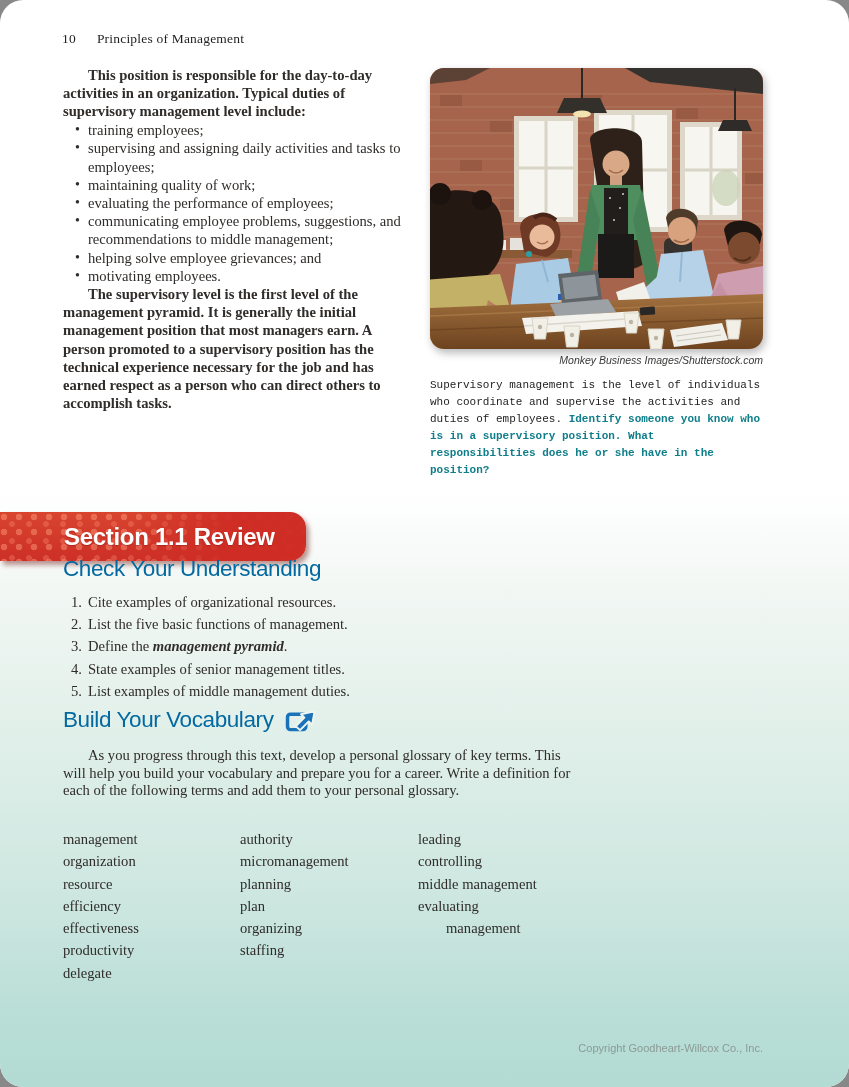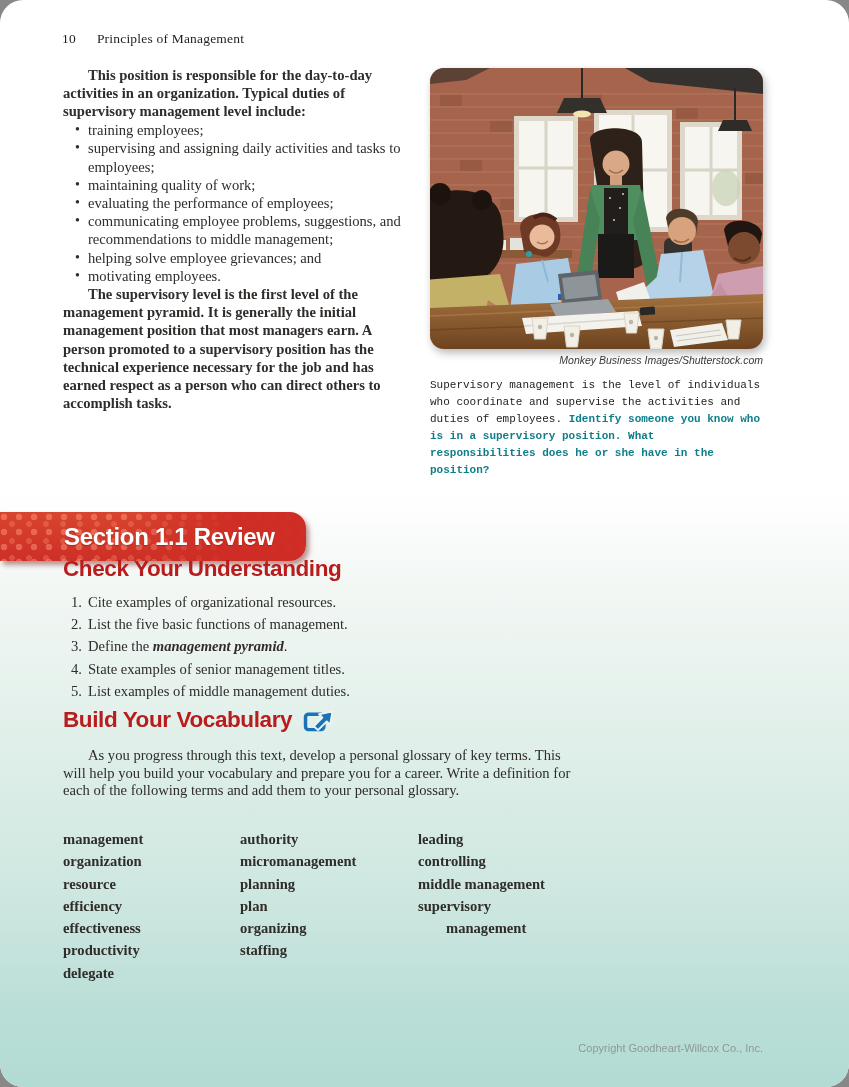--- a/index.html
+++ b/index.html
@@ -64,22 +64,22 @@
   }
   .section-banner .banner-title {
     display:block; padding-left:64px; line-height:49px;
     font-family:"Liberation Sans", sans-serif; font-weight:bold;
     font-size:24px; letter-spacing:-0.3px; color:#ffffff;
     text-shadow:0 1px 1px rgba(120,20,10,0.4);
   }
   
   .review-heading {
     position:absolute; left:63px;
-    font-family:"Liberation Sans", sans-serif; font-weight:bold;
-    font-size:22.5px; letter-spacing:-0.4px; color:#b91c1c;
+    font-family:"Liberation Sans", sans-serif; font-weight:normal;
+    font-size:22.5px; letter-spacing:-0.4px; color:#0369a1;
     display:flex; align-items:center; gap:11px;
   }
   .check-heading { top:556px; }
   .vocab-heading { top:706px; }
   .vocab-icon svg { display:block; }
   
   .questions { position:absolute; left:63px; top:593px; width:430px; }
   .q-row { display:flex; margin-bottom:4.2px; font-size:14.6px; line-height:18px; }
   .q-num { width:25px; min-width:25px; text-align:right; padding-right:6px; }
   .q-text em { font-style:italic;font-weight:bold; }
@@ -88,21 +88,21 @@
     position:absolute; left:63px; top:747px; width:524px;
     font-size:14.6px; line-height:17.6px; text-indent:25px;
   }
   .vocab-cols {
     position:absolute; left:63px; top:828px; width:620px;
     display:grid; grid-template-columns:177px 178px 220px;
   }
   .vocab-col { list-style:none; }
   .vocab-col li {
     font-size:14.6px; line-height:22.3px;
-    padding-left:28px; text-indent:-28px;font-weight:bold; 
+    padding-left:28px; text-indent:-28px; 
   }
   
   .page-footer {
     position:absolute; top:1042px; right:86px;
     font-family:"Liberation Sans", sans-serif; font-size:11px; color:#8d9a96;
   }
 </style>
 </head>
 <body>
 
@@ -335,19 +335,19 @@
       <li>micromanagement</li>
       <li>planning</li>
       <li>plan</li>
       <li>organizing</li>
       <li>staffing</li>
     </ul>
     <ul class="vocab-col">
       <li>leading</li>
       <li>controlling</li>
       <li>middle management</li>
-      <li style="width:120px">supervisory management</li>
+      <li style="width:120px">evaluating management</li>
     </ul>
   </div>
 
   <div class="page-footer">Copyright Goodheart-Willcox Co., Inc.</div>
 
 </div>
 
 </body></html>

